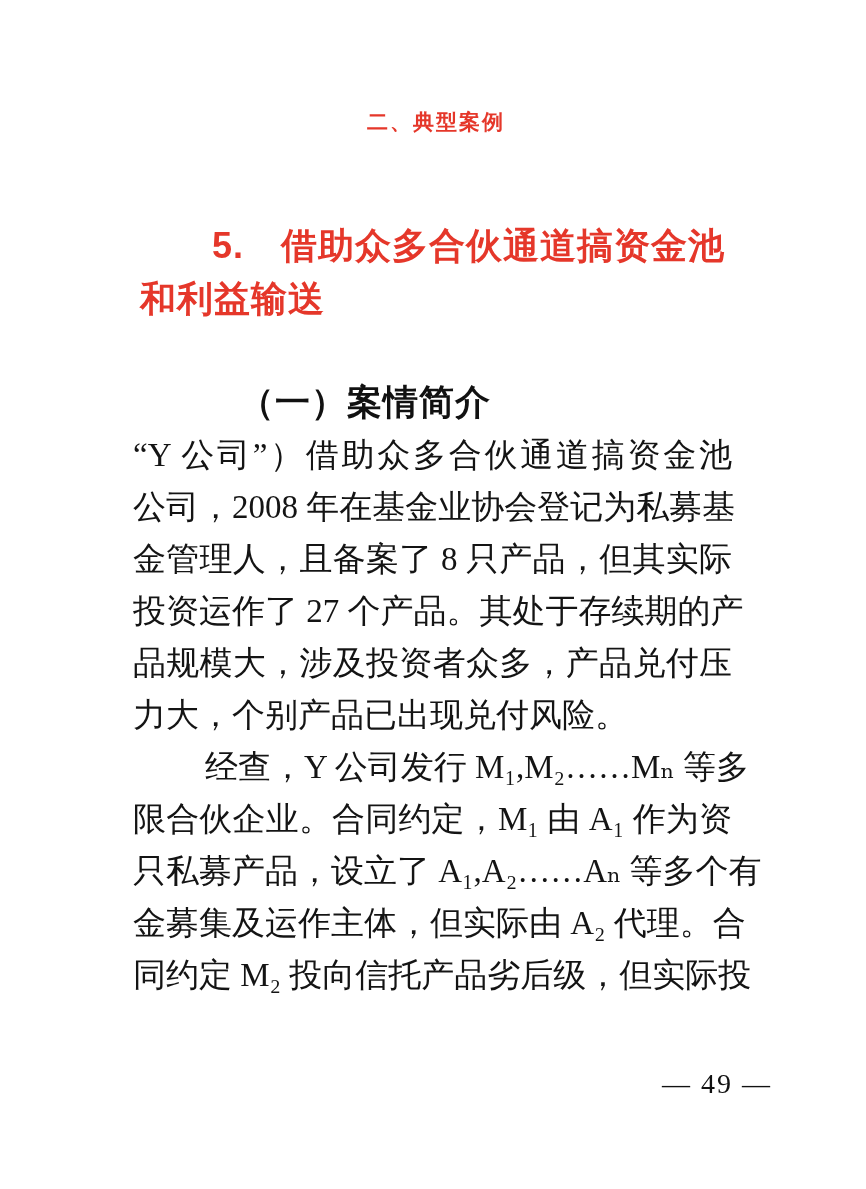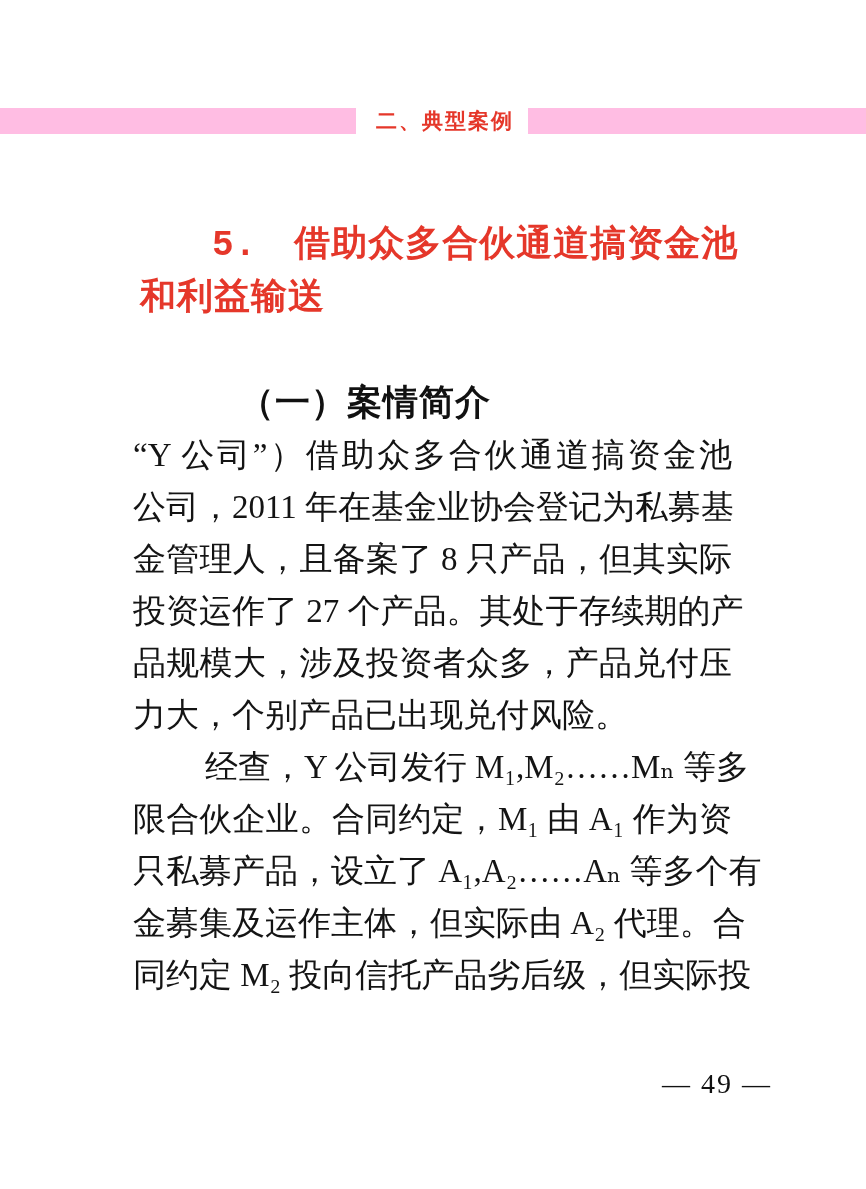--- a/index.html
+++ b/index.html
@@ -8,36 +8,36 @@
     width:866px; height:1189px;
     background:#ffffff;
     overflow:hidden;
     font-family:"Liberation Serif","DejaVu Serif",serif;
     color:#141414;
   }
 
   
   .runhead {
     position:absolute; top:108px; left:0; right:0; height:26px;
-    display:flex; align-items:center;
+    display:flex; align-items:center;flex-direction:column;
   }
   .runhead .bar { background:#ffbde3; height:100%; }
   .runhead .bar.left { width:356px; }
   .runhead .bar.right { flex:1; }
   .runhead .label {
     font-family:"Liberation Sans","DejaVu Sans",sans-serif;
     font-weight:bold; font-size:21px; color:#e5372a;
     padding:0 14px 0 20px; white-space:nowrap;
     letter-spacing:2px;
   }
 
   
   .chapter-title {
     position:absolute; top:219px; left:140px; width:600px;
-    font-family:Liberation Mono, monospace;
+    font-family:Liberation Sans, sans-serif;
     font-weight:bold; font-size:36px; line-height:53px;
     color:#e5372a; letter-spacing:1px;
   }
   .chapter-title .t1 { text-indent:72px; }
 
   
   .section-heading {
     position:absolute; top:382px; left:207px;
     font-family:"Liberation Sans","DejaVu Sans",sans-serif;
     font-weight:bold; font-size:35px; line-height:40px;
@@ -77,21 +77,21 @@
   <div class="chapter-title">
     <div class="t1">5.　借助众多合伙通道搞资金池</div>
     <div class="t2">和利益输送</div>
   </div>
 
   <div class="section-heading">（一）案情简介</div>
 
   <div class="body-text">
 
     <div class="line">“Y 公司”）借助众多合伙通道搞资金池</div>
-    <div class="line">公司，2011 年在基金业协会登记为私募基</div>
+    <div class="line">公司，2008 年在基金业协会登记为私募基</div>
     <div class="line">金管理人，且备案了 8 只产品，但其实际</div>
     <div class="line">投资运作了 27 个产品。其处于存续期的产</div>
     <div class="line">品规模大，涉及投资者众多，产品兑付压</div>
     <div class="line last">力大，个别产品已出现兑付风险。</div>
 
     <div class="line indent">经查，Y 公司发行 M₁,M₂……Mₙ 等多</div>
     <div class="line">限合伙企业。合同约定，M₁ 由 A₁ 作为资</div>
     <div class="line">只私募产品，设立了 A₁,A₂……Aₙ 等多个有</div>
     <div class="line">金募集及运作主体，但实际由 A₂ 代理。合</div>
     <div class="line">同约定 M₂ 投向信托产品劣后级，但实际投</div>

